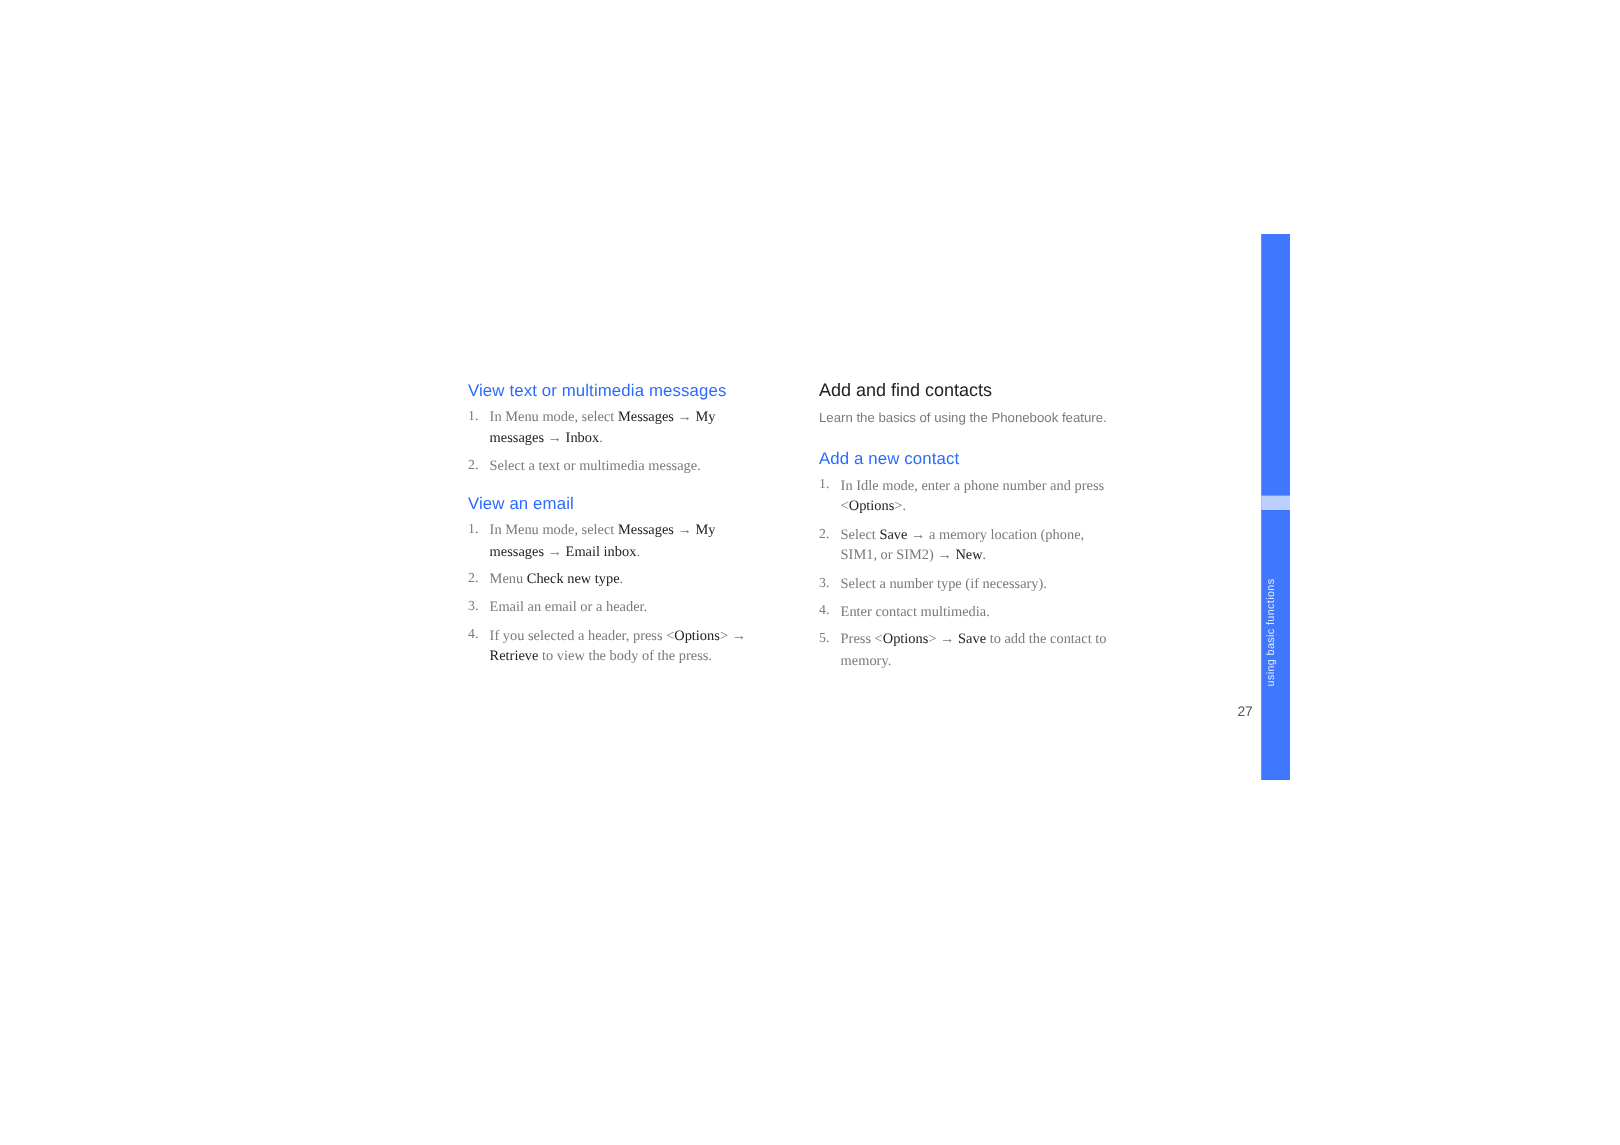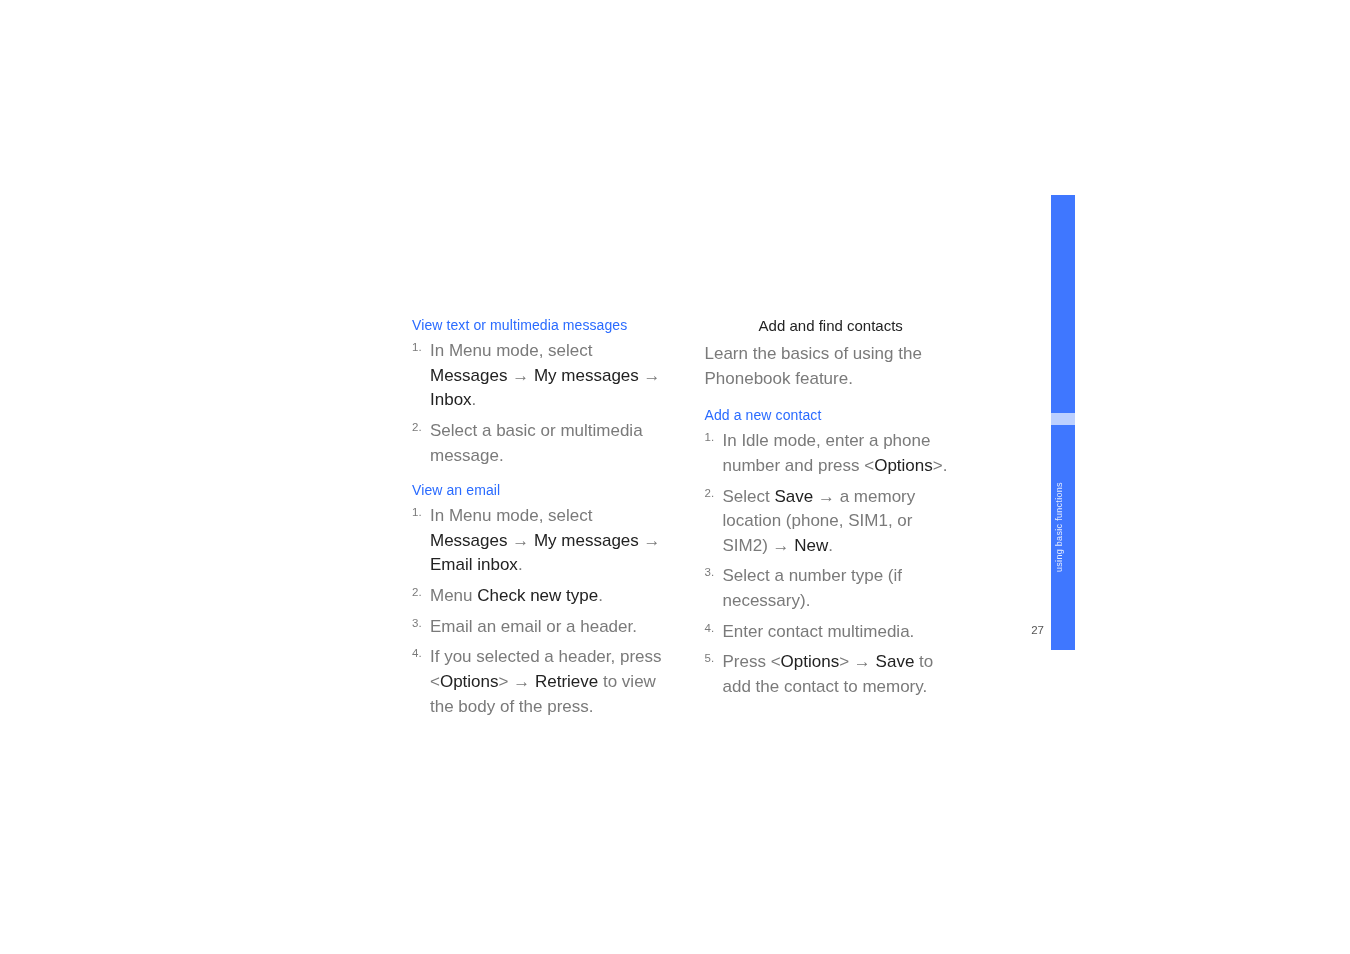--- a/index.html
+++ b/index.html
@@ -1,52 +1,52 @@
 <!DOCTYPE html>
 <html><head>
 <meta charset="utf-8">
 <style>
   * { box-sizing: border-box; margin: 0; padding: 0; }
   html, body { width: 1350px; height: 954px; background: #fff; font-family: "Helvetica Neue", Helvetica, Arial, sans-serif; font-weight: 300; color: #6a6a6a; }
   .page { position: relative; width: 1350px; height: 954px; }
-  .content { position: absolute; left: 412px; top: 317px; width: 545px; display: flex; gap: 40px; }
+  .content { position: absolute; left: 390px; top: 317px; width: 545px; display: flex; gap: 40px; }
   .col { flex: 1 1 0; }
   .h-blue { color: #2a6bff; font-size: 14px; font-weight: 400; margin-bottom: 6px; letter-spacing: 0.1px; }
-  .h-black { color: #222; font-size: 15px; font-weight: 400; margin-bottom: 8px; text-align: center; }
-  .lead { font-size: 17px; color: #7a7a7a; margin-bottom: 16px; line-height: 1.45; }
+  .h-black { color: #222; font-size: 15px; font-weight: 400; margin-bottom: 8px; }
+  .lead { font-size: 11px; color: #7a7a7a; margin-bottom: 16px; line-height: 1.45; }
   ol { list-style: none; counter-reset: step; padding: 0; margin: 0 0 14px 0; }
-  ol > li { counter-increment: step; position: relative; padding-left: 18px; font-size: 17px; line-height: 1.45; color: #7a7a7a; margin-bottom: 6px; }
+  ol > li { counter-increment: step; position: relative; padding-left: 18px; font-size: 12px; line-height: 1.45; color: #7a7a7a; margin-bottom: 6px; font-family: Liberation Serif, serif; }
   ol > li::before { content: counter(step) "."; position: absolute; left: 0; top: 0; color: #7a7a7a; font-size: 11.5px; }
   .b { color: #222; font-weight: 400; }
   .arrow { color: #7a7a7a; display: inline-block; transform: translateY(0); }
   .side-tab-bot { position: absolute; right: 275px; top: 195px; width: 24px; height: 455px; background: #3f77ff; }
   .side-tab-light { position: absolute; right: 275px; top: 413px; width: 24px; height: 12px; background: #bcd0ff; }
   .side-label { position: absolute; right: 278px; top: 432px; width: 18px; height: 140px; font-size: 9px; color: #e4ecff; letter-spacing: 0.3px; writing-mode: vertical-rl; transform: rotate(180deg); text-align: left; }
-  .page-num { position: absolute; right: 306px; top: 624px; font-size: 11.5px; color: #555; }
+  .page-num { position: absolute; right: 306px; top: 588px; font-size: 11.5px; color: #555; }
 </style>
 </head>
 <body>
 
 <div class="page">
 
   <div class="side-tab-bot"></div>
   <div class="side-tab-light"></div>
   <div class="side-label">using basic functions</div>
   <div class="page-num">27</div>
 
   <div class="content">
 
     <div class="col">
 
       <div class="h-blue">View text or multimedia messages</div>
       <ol>
         <li>
           <span>In Menu mode, select </span><span class="b">Messages</span><span> </span><span class="arrow">→</span><span> </span><span class="b">My messages</span><span> </span><span class="arrow">→</span><span> </span><span class="b">Inbox</span><span>.</span>
         </li>
-        <li><span>Select a basic or multimedia message.</span></li>
+        <li><span>Select a text or multimedia message.</span></li>
       </ol>
 
       <div class="h-blue">View an email</div>
       <ol>
         <li>
           <span>In Menu mode, select </span><span class="b">Messages</span><span> </span><span class="arrow">→</span><span> </span><span class="b">My messages</span><span> </span><span class="arrow">→</span><span> </span><span class="b">Email inbox</span><span>.</span>
         </li>
         <li>
           <span>Menu </span><span class="b">Check new type</span><span>.</span>
         </li>

